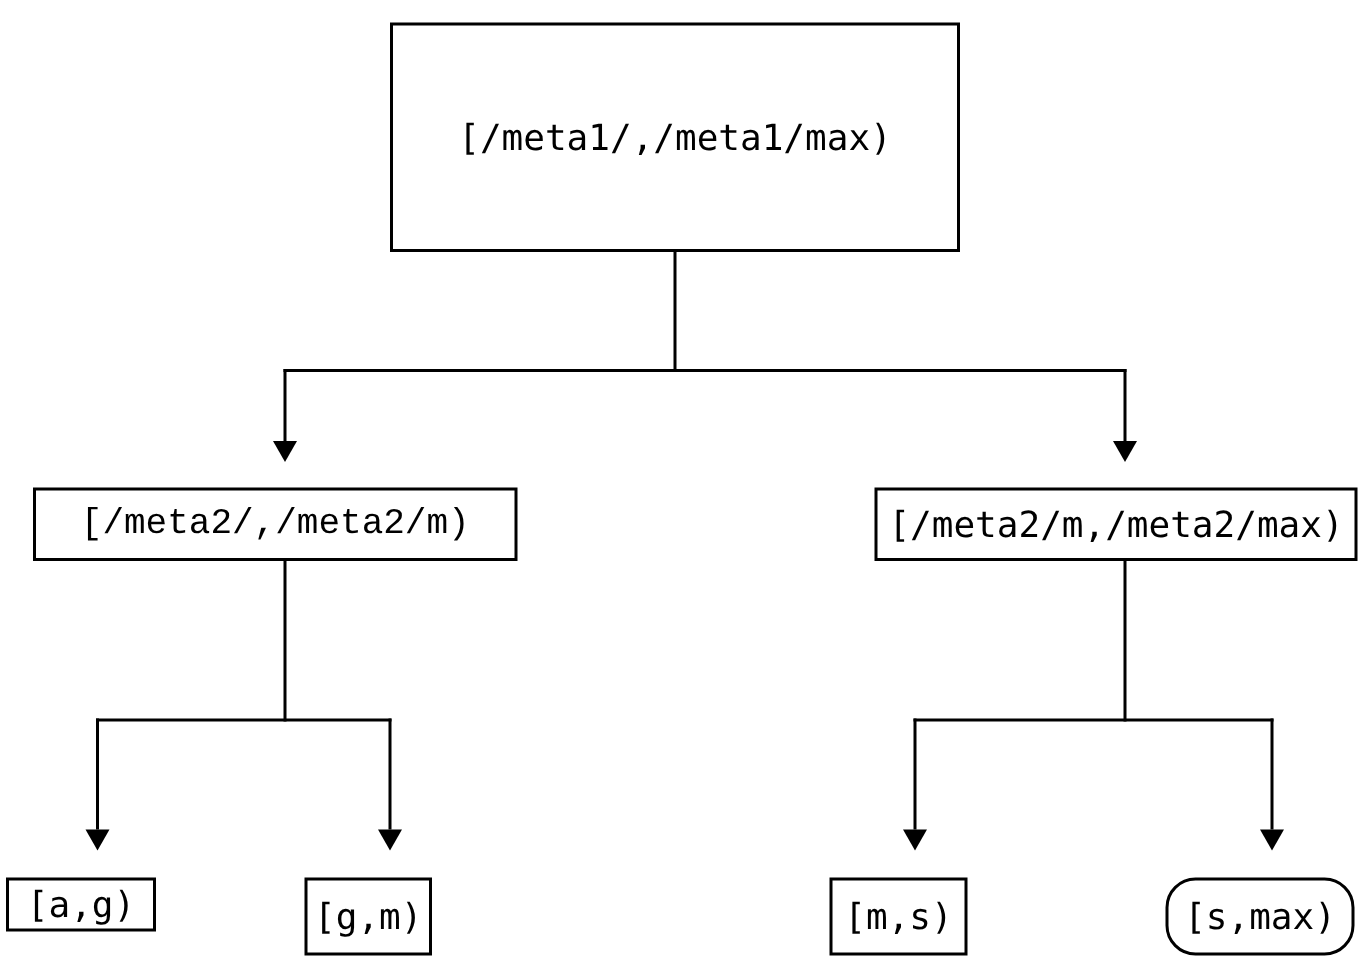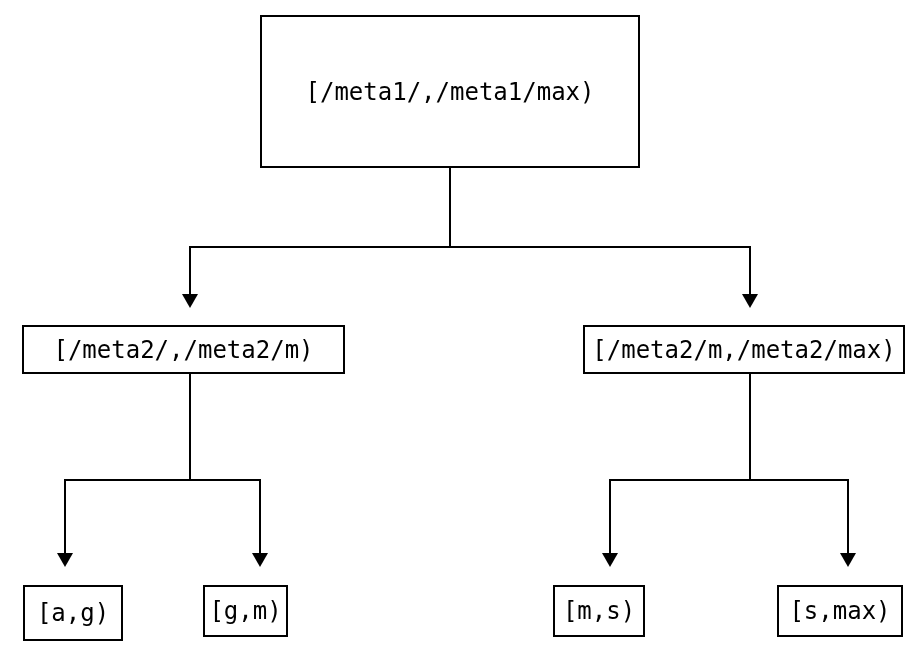--- a/index.html
+++ b/index.html
@@ -48,26 +48,26 @@
   .arrow-down {
     position: absolute;
     width: 0;
     height: 0;
     border-left: 8px solid transparent;
     border-right: 8px solid transparent;
     border-top: 14px solid var(--line-color);
   }
   
   .n-root  { left: 260px; top: 15px;  width: 380px; height: 153px; }
-  .n-left  { left: 22px;  top: 325px; width: 323px; height: 49px; }
+  .n-left  { left: 22px;  top: 325px; width: 323px; height: 49px; font-family: Liberation Mono, monospace; }
   .n-right { left: 583px; top: 325px; width: 322px; height: 49px; align-items: center; }
-  .n-leaf-ag   { left: 23px;   top: 585px; width: 100px; height: 56px; }
+  .n-leaf-ag   { left: 4px;   top: 585px; width: 100px; height: 36px; }
   .n-leaf-gm   { left: 203px; top: 585px; width: 85px;  height: 52px; }
   .n-leaf-ms   { left: 553px; top: 585px; width: 92px; height: 52px; }
-  .n-leaf-smax { left: 777px; top: 585px; width: 126px; height: 52px; }
+  .n-leaf-smax { left: 777px; top: 585px; width: 126px; height: 52px; border-radius: 20px; }
   
   .e-root-stem      { left: 449px; top: 168px; height: 80px; }
   .e-top-hbar       { left: 189px; top: 246px; width: 562px; }
   .e-top-drop-l     { left: 189px; top: 246px; height: 48px; }
   .e-top-drop-r     { left: 749px; top: 246px; height: 48px; }
   .a-top-l          { left: 182px; top: 294px; }
   .a-top-r          { left: 742px; top: 294px; }
   .e-left-stem      { left: 189px; top: 374px; height: 107px; }
   .e-left-hbar      { left: 64px;  top: 479px; width: 197px; }
   .e-left-drop-l    { left: 64px;  top: 479px; height: 74px; }

